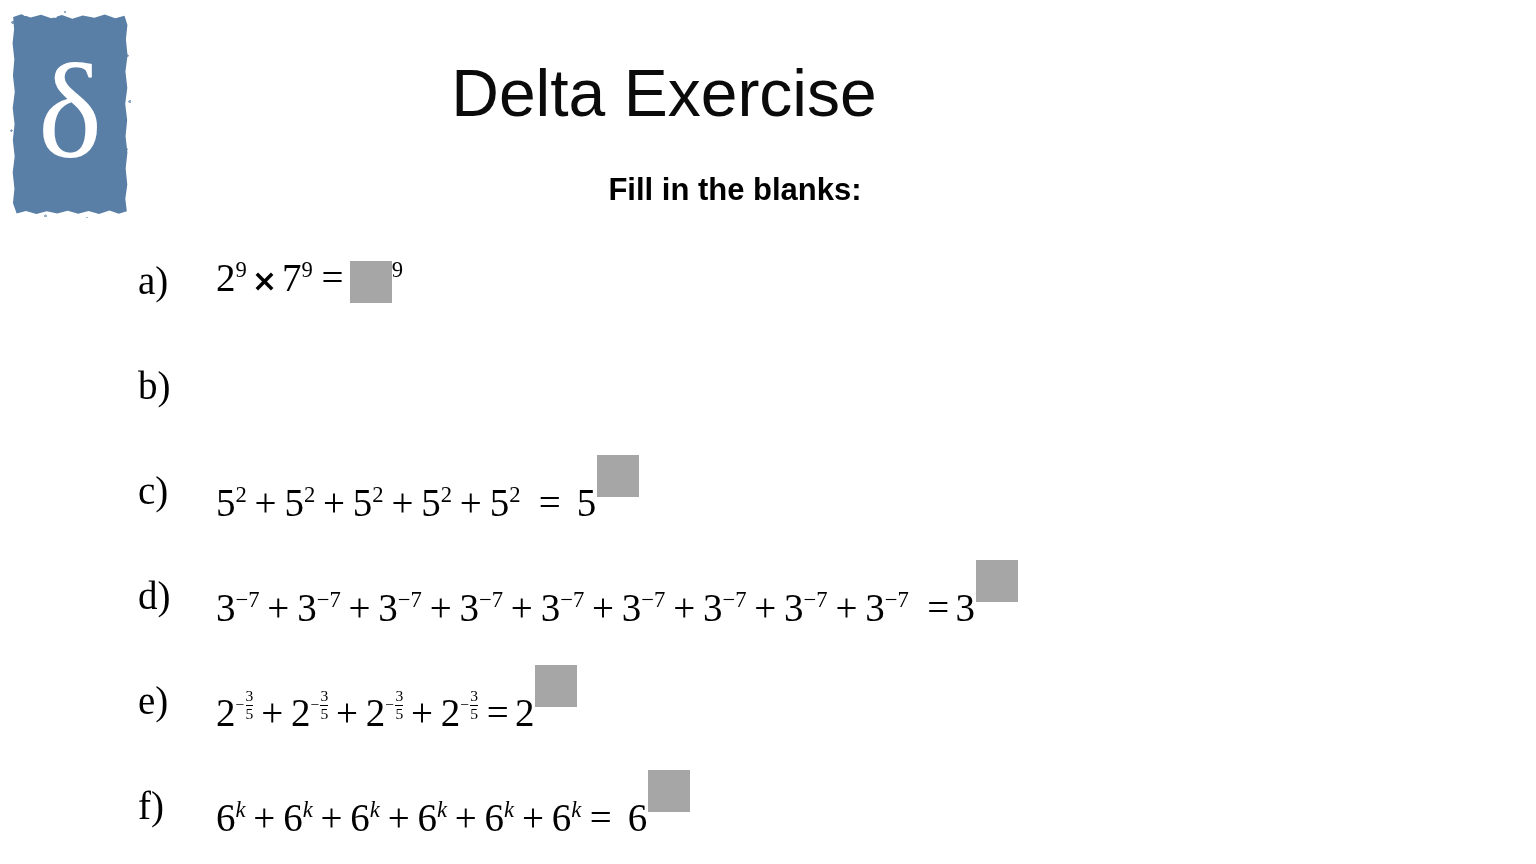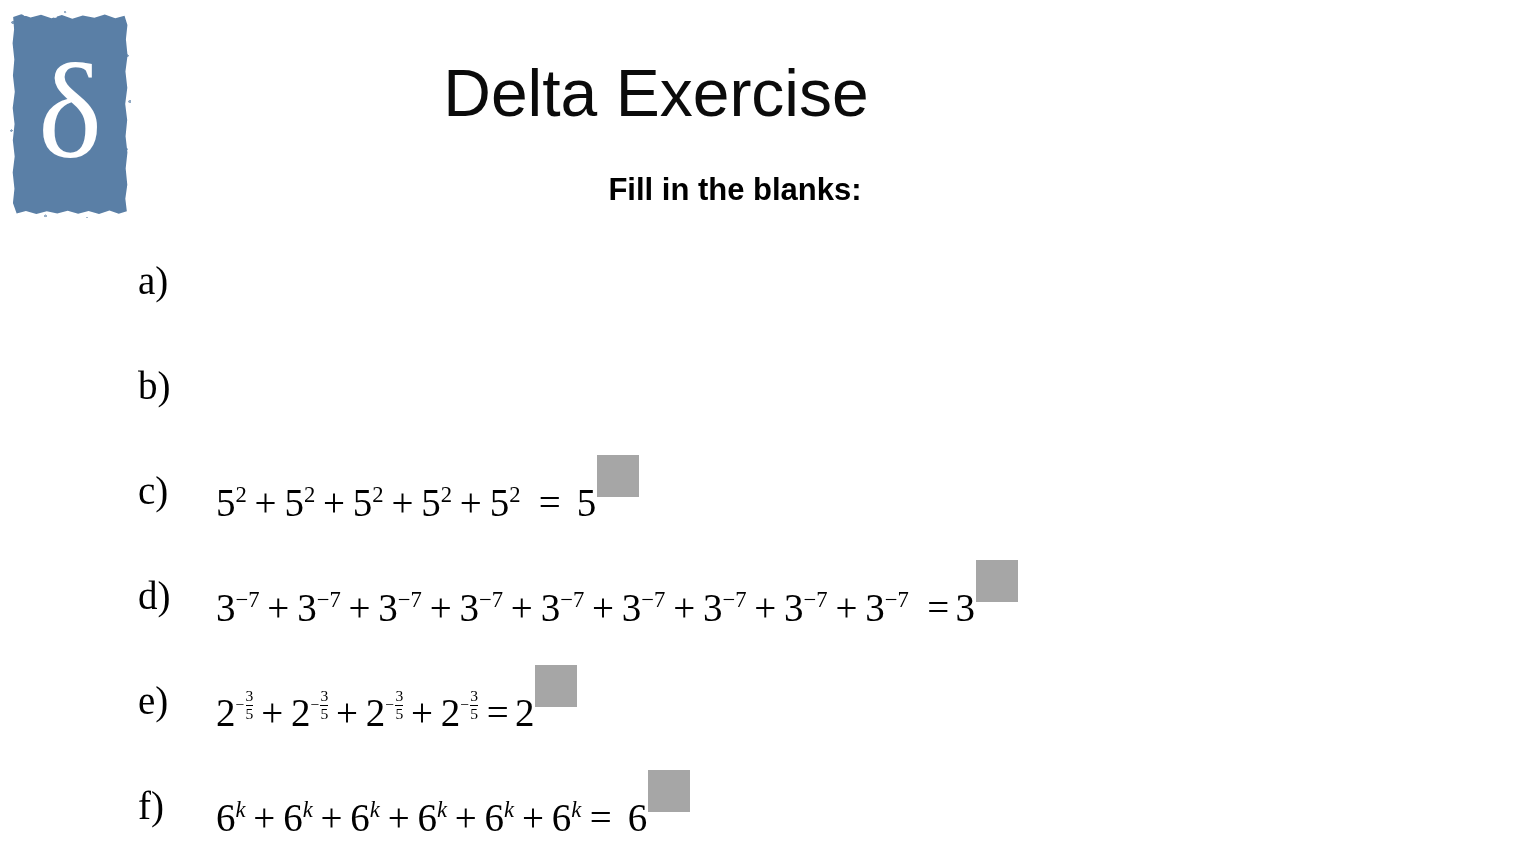--- a/index.html
+++ b/index.html
@@ -75,20 +75,21 @@
     position: absolute;
     left: 0;
     top: 55px;
     width: 1312px;
     text-align: center;
     font-family: "Liberation Sans", sans-serif;
     font-weight: 400;
     font-size: 66px;
     letter-spacing: 0px;
     color: #0b0b0b;
+    padding-left: 8px;
   }
   #subtitle {
     position: absolute;
     left: 0;
     top: 172px;
     width: 1470px;
     text-align: center;
     font-family: "Liberation Sans", sans-serif;
     font-weight: 700;
     font-size: 31px;
@@ -193,20 +194,23 @@
   <div class="logo-glyph">δ</div>
 </div>
 
 <div id="title">Delta Exercise</div>
 <div id="subtitle">Fill in the blanks:</div>
 
 <div id="problems">
 
   <div class="problem-row">
     <span class="problem-label">a)</span>
+    <span class="problem-expr">
+      <span class="term"><span>2</span><span class="pow">9</span></span><span class="op-times">×</span><span class="term"><span>7</span><span class="pow">9</span></span><span class="eq">=</span><span class="blank-box"></span><span class="pow">9</span>
+    </span>
   </div>
 
   <div class="problem-row">
     <span class="problem-label">b)</span>
   </div>
 
   <div class="problem-row">
     <span class="problem-label">c)</span>
     <span class="problem-expr">
       <span>

